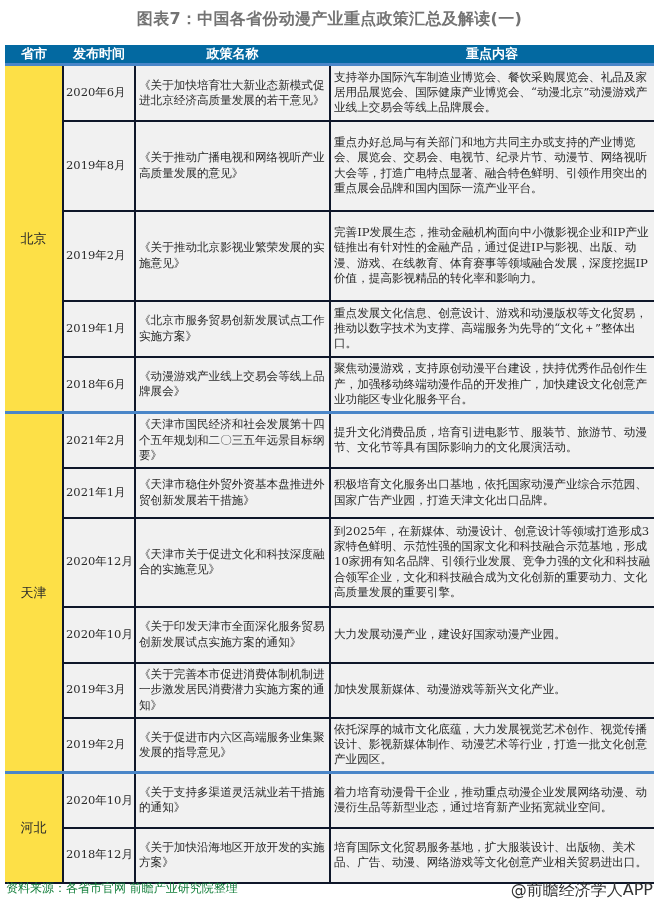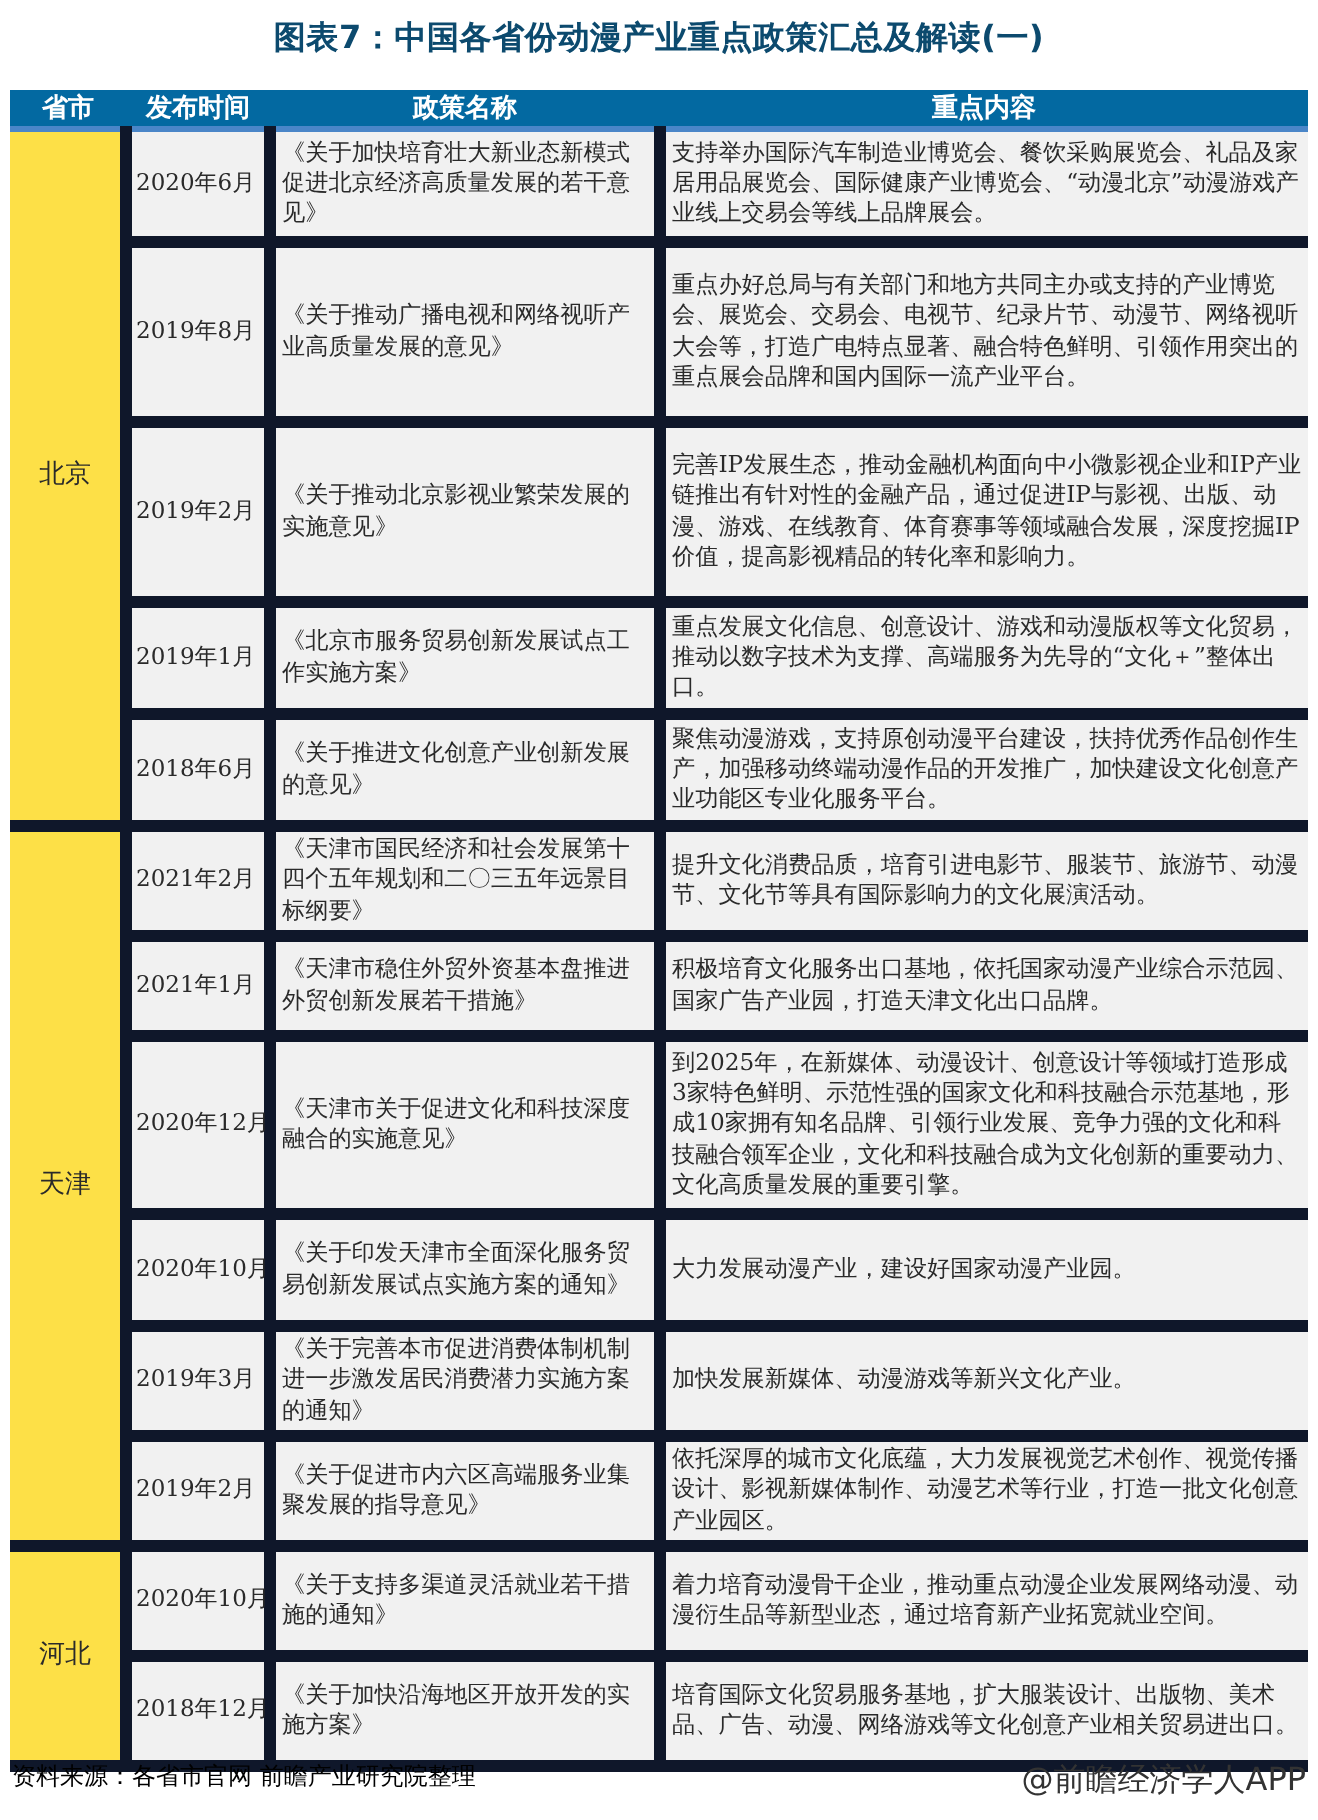--- a/index.html
+++ b/index.html
@@ -1,25 +1,25 @@
 <!DOCTYPE html>
 <html><head>
 <meta charset="utf-8">
 <style>
   html, body { margin: 0; padding: 0; background: #ffffff; }
   body { width: 659px; height: 910px; position: relative; overflow: hidden; font-family: "DejaVu Serif", "Liberation Serif", serif; color: #222; }
-  .title { position: absolute; top: 9px; left: 0; width: 659px; text-align: center; font-family: "DejaVu Sans", "Liberation Sans", sans-serif; font-weight: bold; font-size: 16px; color: #0c4a6e; letter-spacing: 0.3px; }
+  .title { position: absolute; top: 9px; left: 0; width: 659px; text-align: center; font-family: "DejaVu Sans", "Liberation Sans", sans-serif; font-weight: bold; font-size: 16px; color: #737373; letter-spacing: 0.3px; }
   table.policy { position: absolute; left: 5px; top: 45px; width: 649px; border-collapse: collapse; table-layout: fixed; }
   table.policy th { background: #0369a1; color: #fff; font-weight: bold; font-size: 13px; height: 17px; padding: 0; text-align: center; border: none; }
-  table.policy td { border: 6px solid #0f172a; background: #f1f1f1; font-size: 11.6px; line-height: 15.2px; padding: 0 3px; vertical-align: middle; color: #2a2a2a; }
+  table.policy td { border: 2px solid #0f172a; background: #f1f1f1; font-size: 11.6px; line-height: 15.2px; padding: 0 3px; vertical-align: middle; color: #2a2a2a; }
   table.policy td.prov { background: #fde047; text-align: center; font-size: 13px; border-left: none; }
   table.policy td.date { white-space: nowrap; font-size: 11.5px; padding-left: 2px; margin-left: 43px; }
   table.policy td.content { border-right: none; }
   table.policy tr.group-start td { border-top: 3px solid #4a86c8; }
-  .footer-left { position: absolute; left: 6px; top: 880px; font-family: "DejaVu Sans", "Liberation Sans", sans-serif; font-size: 12px; color: #000000; }
+  .footer-left { position: absolute; left: 6px; top: 880px; font-family: "DejaVu Sans", "Liberation Sans", sans-serif; font-size: 12px; color: #15803d; }
   .footer-right { position: absolute; right: 6px; top: 880px; font-family: "DejaVu Sans", "Liberation Sans", sans-serif; font-size: 16px; color: #333; }
 </style>
 </head>
 <body>
 
 <div class="title">图表7：中国各省份动漫产业重点政策汇总及解读(一)</div>
 
 <table class="policy">
   <colgroup>
     <col style="width:58px">
@@ -53,21 +53,21 @@
       <td>《关于推动北京影视业繁荣发展的实施意见》</td>
       <td class="content">完善IP发展生态，推动金融机构面向中小微影视企业和IP产业链推出有针对性的金融产品，通过促进IP与影视、出版、动漫、游戏、在线教育、体育赛事等领域融合发展，深度挖掘IP价值，提高影视精品的转化率和影响力。</td>
     </tr>
     <tr style="height:56px">
       <td class="date">2019年1月</td>
       <td>《北京市服务贸易创新发展试点工作实施方案》</td>
       <td class="content">重点发展文化信息、创意设计、游戏和动漫版权等文化贸易，推动以数字技术为支撑、高端服务为先导的“文化＋”整体出口。</td>
     </tr>
     <tr style="height:56px">
       <td class="date">2018年6月</td>
-      <td>《关于推进文化创意产业创新发展的意见》</td>
+      <td>《动漫游戏产业线上交易会等线上品牌展会》</td>
       <td class="content">聚焦动漫游戏，支持原创动漫平台建设，扶持优秀作品创作生产，加强移动终端动漫作品的开发推广，加快建设文化创意产业功能区专业化服务平台。</td>
     </tr>
 
     <tr class="group-start" style="height:55px">
       <td class="prov" rowspan="6">天津</td>
       <td class="date">2021年2月</td>
       <td>《天津市国民经济和社会发展第十四个五年规划和二〇三五年远景目标纲要》</td>
       <td class="content">提升文化消费品质，培育引进电影节、服装节、旅游节、动漫节、文化节等具有国际影响力的文化展演活动。</td>
     </tr>
     <tr style="height:50px">

